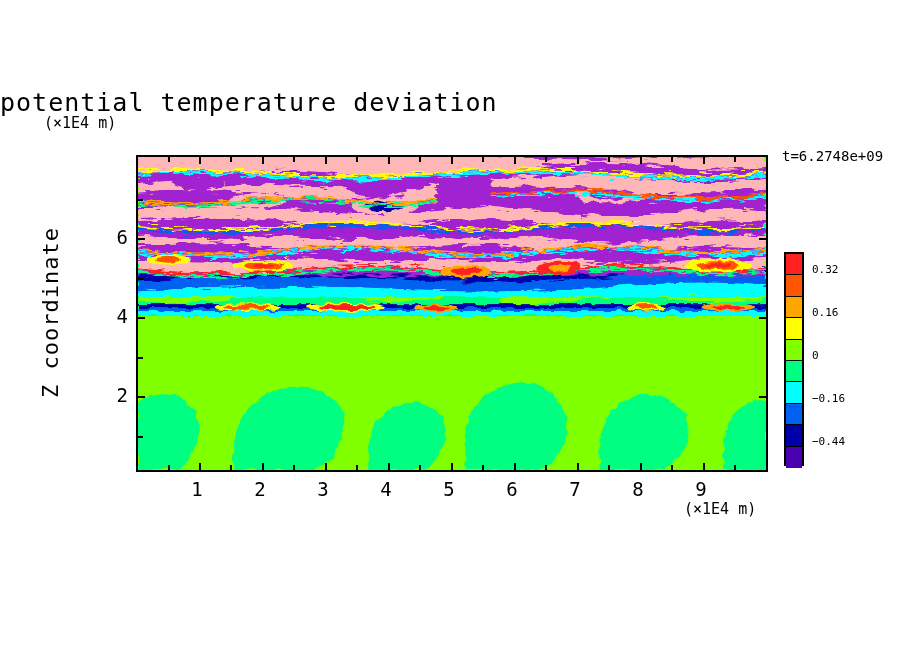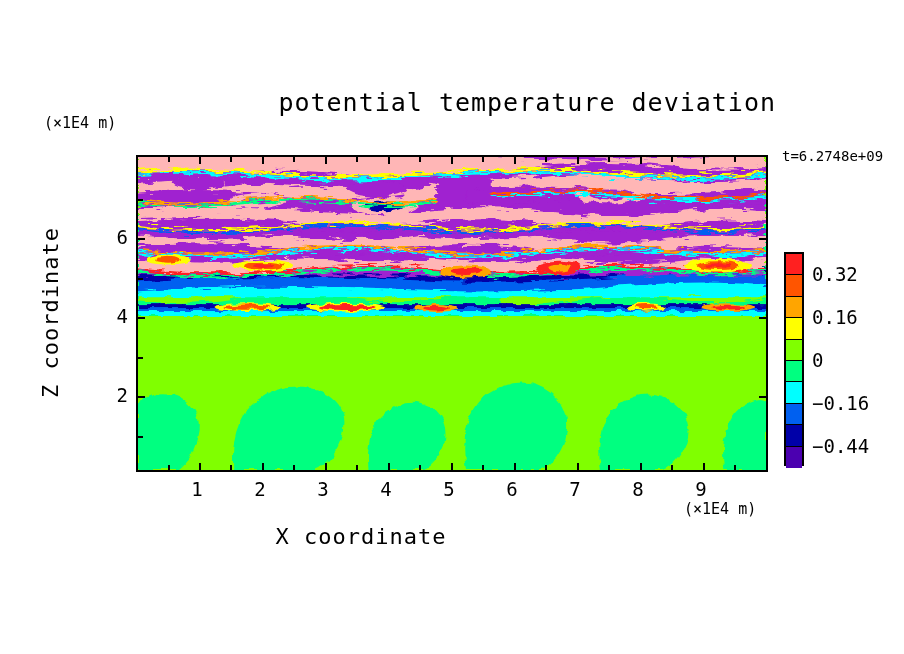--- a/index.html
+++ b/index.html
@@ -2,22 +2,22 @@
 <html><head>
 <meta charset="utf-8">
 <style>
   html,body{margin:0;padding:0;background:#ffffff;}
   body{width:904px;height:654px;overflow:hidden;
        font-family:"DejaVu Sans Mono","Liberation Mono",monospace;}
   #root{position:relative;width:904px;height:654px;background:#fff;}
 
   .txt{position:absolute;white-space:pre;color:#000;}
 
-  #title{left:0;top:88px;width:756px;text-align:right;font-size:25px;
-         letter-spacing:1px;margin-left:20px;}
+  #title{left:0;top:88px;width:756px;text-align:left;font-size:25px;
+         letter-spacing:1px;}
   #ylabel-unit{left:44px;top:114px;font-size:15px;}
   #xlabel-unit{left:684px;top:500px;font-size:15px;}
   #xlabel{left:0;top:524px;width:722px;text-align:center;font-size:22px;
           letter-spacing:1px;}
   #ylabel-rot{position:absolute;left:-60px;top:300px;width:220px;
               text-align:center;font-size:22px;letter-spacing:1px;
               transform:rotate(-90deg);transform-origin:center center;}
   #time-label{left:782px;top:148px;font-size:14px;}
 
   
@@ -37,21 +37,21 @@
   .ytl{position:absolute;font-size:19px;text-align:right;width:30px;}
 
   
   #cbar{position:absolute;left:784px;top:252px;width:20px;height:214px;
         border:2px solid #000;box-sizing:border-box;}
   .cband{position:absolute;left:0;width:100%;height:21.4px;
          border-bottom:1.6px solid #000;box-sizing:border-box;}
   .cband:last-child{border-bottom:none;}
   #cb-top-arrow{position:absolute;left:784px;top:196px;width:0;height:0;}
   #cb-bot-arrow{position:absolute;left:784px;top:466px;width:0;height:0;}
-  .cbl{position:absolute;left:812px;font-size:19px;}
+  .cbl{position:absolute;left:812px;font-size:11px;}
 </style>
 </head>
 <body>
 
 <div id="root">
 
   <div class="txt" id="title">potential temperature deviation</div>
 
   <div class="txt" id="ylabel-unit">(×1E4 m)</div>
 
@@ -346,21 +346,20 @@
   <div class="txt xtl" style="left:512px">6</div>
   <div class="txt xtl" style="left:575px">7</div>
   <div class="txt xtl" style="left:638px">8</div>
   <div class="txt xtl" style="left:701px">9</div>
 
   <div class="txt ytl" style="left:98px;top:384px">2</div>
   <div class="txt ytl" style="left:98px;top:305px">4</div>
   <div class="txt ytl" style="left:98px;top:226px">6</div>
 
   <div class="txt" id="xlabel-unit">(×1E4 m)</div>
-  <div class="txt" id="xlabel">X coordinate</div>
 
   <svg id="cb-top-arrow" width="24" height="58" viewBox="0 0 24 58" style="overflow:visible">
     <polygon points="12,0 22,58 2,58" fill="#ffb6b6" stroke="#000" stroke-width="2"></polygon>
   </svg>
 
   <div id="cbar">
     <div class="cband" style="top:0px;   background:#ff2020"></div>
     <div class="cband" style="top:21.4px;background:#ff5500"></div>
     <div class="cband" style="top:42.8px;background:#ffa500"></div>
     <div class="cband" style="top:64.2px;background:#ffff00"></div>

